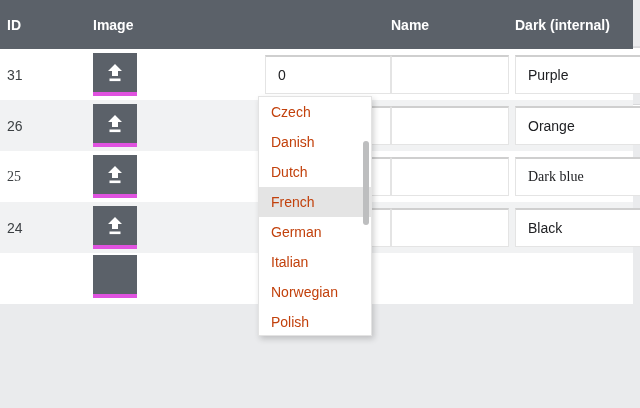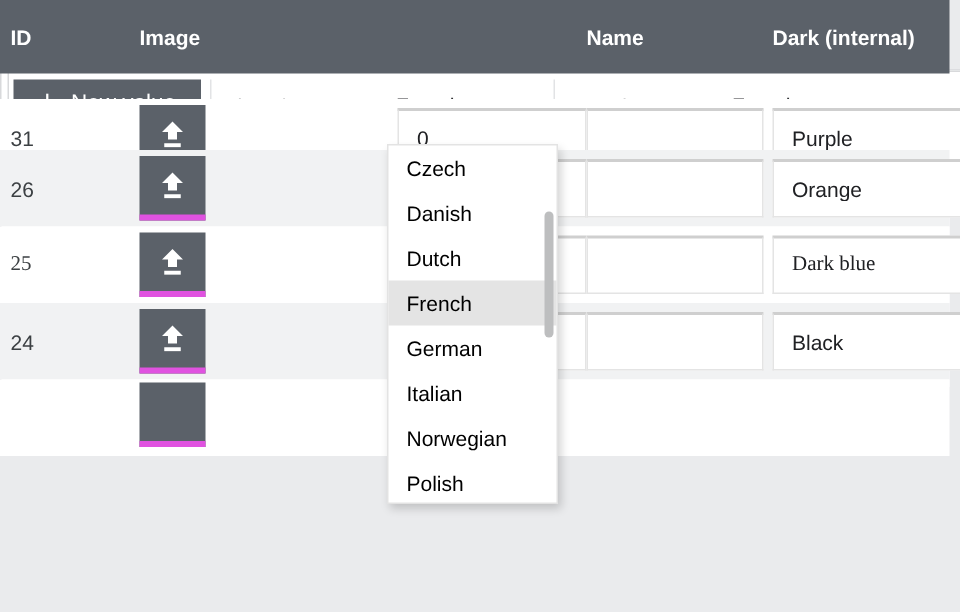--- a/index.html
+++ b/index.html
@@ -50,21 +50,21 @@
            border-bottom:4px solid #e052e0; display:flex; align-items:center; justify-content:center; cursor:pointer; }
   .cin { position:absolute; top:6px; height:39px; background:#ffffff; border:1px solid #e4e4e4; border-top:2px solid #cfcfcf;
          font-size:14px; color:#202124; font-family:inherit; padding-left:12px; }
   .cin.sort { left:265px; width:126px; }
   .cin.name { left:391px; width:118px; }
   .cin.internal { left:515px; width:128px; }
 
   
   .dropdown { position:absolute; left:258px; top:96px; width:114px; height:240px; background:#ffffff;
               border:1px solid #e3e3e3; box-shadow:2px 3px 6px rgba(0,0,0,0.18); z-index:10; }
-  .opt { height:30px; line-height:30px; padding-left:12px; font-size:14px; color:#000000; cursor:pointer; }
+  .opt { height:30px; line-height:30px; padding-left:12px; font-size:14px; color:#c2410c; cursor:pointer; }
   .opt.selected { background:#e4e4e4; }
   .dd-thumb { position:absolute; right:2px; top:44px; width:6px; height:84px; background:#bdbebf; border-radius:3px; cursor:pointer; }
 
   svg { display:block; }
 </style>
 </head>
 <body>
 
 <div id="app">
 
@@ -126,21 +126,21 @@
   </div>
 
   <div class="tablewrap">
     <div class="thead">
       <span class="th" style="left:7px;">ID</span>
       <span class="th" style="left:93px;">Image</span>
       <span class="th" style="left:391px;">Name</span>
       <span class="th" style="left:515px;">Dark (internal)</span>
     </div>
 
-    <div class="trow" style="top:66px;">
+    <div class="trow" style="top:49px;">
       <span class="cell-id">31</span>
       <button class="upbtn">
         <svg width="22" height="20" viewBox="0 0 22 20">
           <path d="M11 1 L18 8 H14 V13 H8 V8 H4 Z" fill="#ffffff"></path>
           <rect x="5.5" y="15.5" width="11" height="2.6" fill="#ffffff"></rect>
         </svg>
       </button>
       <input class="cin sort" value="0" style="">
       <input class="cin name" value="" style="">
       <input class="cin internal" value="Purple" style="">

